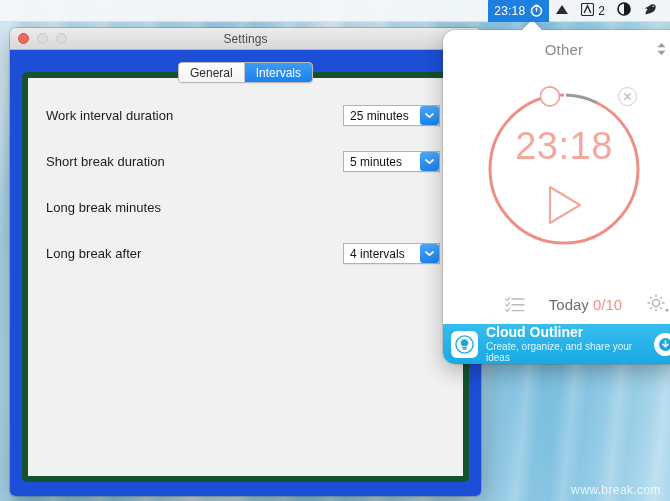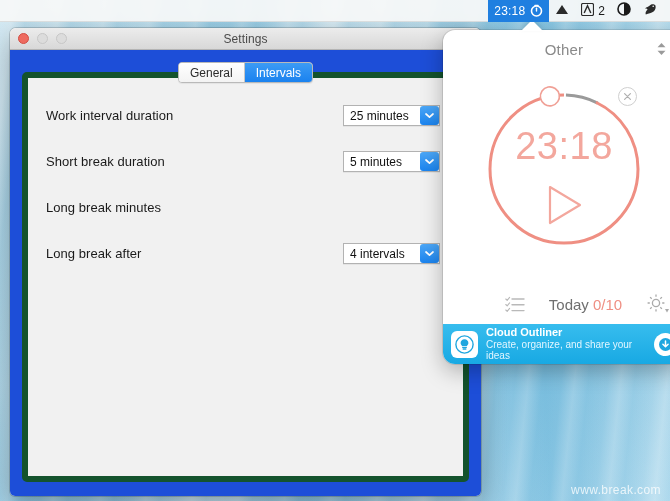--- a/index.html
+++ b/index.html
@@ -258,21 +258,21 @@
     position: relative;
   }
   #ad-icon {
     width: 27px; height: 27px;
     background: #ffffff;
     border-radius: 6px;
     display: flex; align-items: center; justify-content: center;
     flex: 0 0 auto;
   }
   #ad-text { margin-left: 8px; flex: 1; line-height: 1.15; }
-  #ad-title { font-size: 11px; color: #ffffff; font-weight: bold; }
+  #ad-title { font-size: 14px; color: #ffffff; font-weight: bold; }
   #ad-sub   { font-size: 10px;   color: #e2f6ff; }
   #ad-dl {
     width: 23px; height: 23px;
     background: #ffffff;
     border-radius: 50%;
     display: flex; align-items: center; justify-content: center;
     flex: 0 0 auto;
   }
 
   

